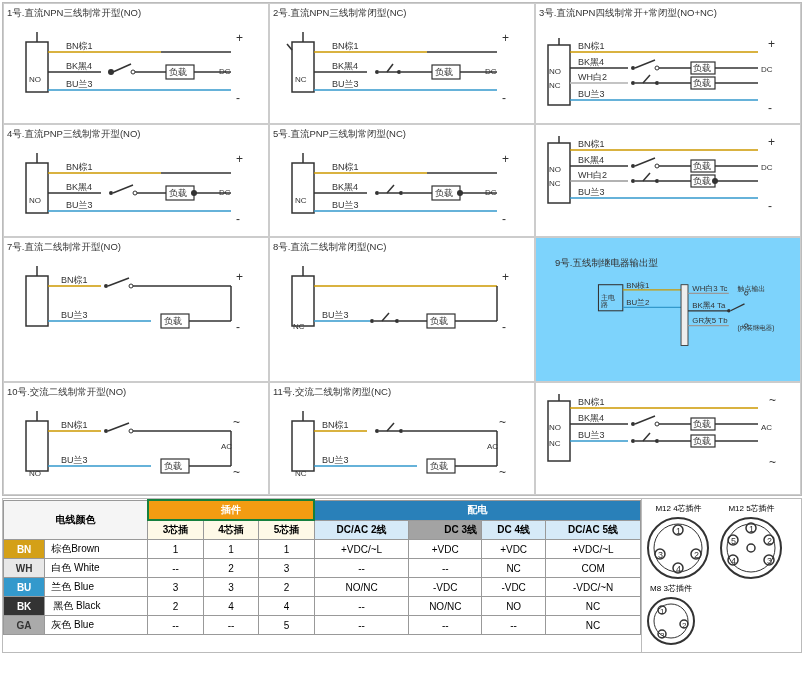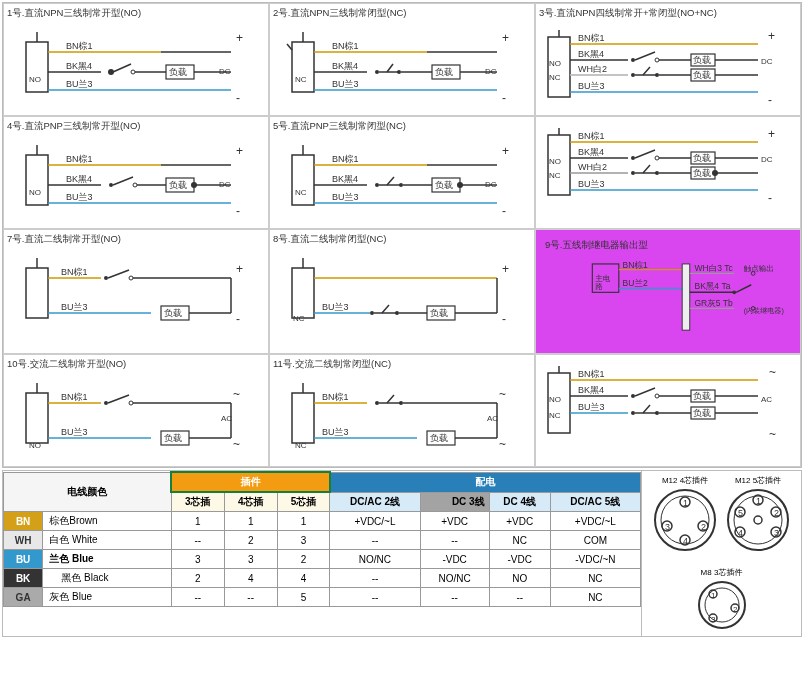--- a/index.html
+++ b/index.html
@@ -77,21 +77,21 @@
         <text x="148" y="53" font-size="9" fill="#333">负载</text>
         <line x1="173" y1="50" x2="210" y2="50" stroke="#333" stroke-width="1.5"></line>
         <line x1="27" y1="68" x2="210" y2="68" stroke="#3399cc" stroke-width="1.5"></line>
         <text x="45" y="65" font-size="9" fill="#333">BU兰3</text>
         <text x="8" y="60" font-size="8" fill="#333">NC</text>
         <text x="198" y="52" font-size="8" fill="#333">DC</text>
       </svg>
     </div>
 
     <div style="background:#fff; border:1px solid #ccc; padding:3px; position:relative; overflow:hidden;">
-      <div style="font-size:9.5px; color:#333; margin-bottom:2px;">3号.直流NPN四线制常开+常闭型(NO+NC)</div>
+      <div style="font-size:9.5px; color:#333; margin-bottom:10px;">3号.直流NPN四线制常开+常闭型(NO+NC)</div>
       <svg width="100%" height="88" viewBox="0 0 250 88">
         <rect x="5" y="15" width="22" height="60" fill="none" stroke="#333" stroke-width="1.5"></rect>
         <line x1="16" y1="15" x2="16" y2="8" stroke="#333" stroke-width="1.5"></line>
         <text x="225" y="18" font-size="12" fill="#333">+</text>
         <text x="225" y="82" font-size="12" fill="#333">-</text>
 
         <line x1="27" y1="22" x2="215" y2="22" stroke="#cc9900" stroke-width="1.5"></line>
         <text x="35" y="19" font-size="9" fill="#333">BN棕1</text>
 
         <line x1="27" y1="38" x2="85" y2="38" stroke="#333" stroke-width="1.5"></line>
@@ -261,21 +261,21 @@
         <text x="35" y="62" font-size="9" fill="#333">BU兰3</text>
         <line x1="112" y1="65" x2="140" y2="65" stroke="#333" stroke-width="1.5"></line>
         <rect x="140" y="58" width="28" height="14" fill="none" stroke="#333" stroke-width="1.2"></rect>
         <text x="143" y="68" font-size="9" fill="#333">负载</text>
         <line x1="168" y1="65" x2="210" y2="65" stroke="#333" stroke-width="1.5"></line>
         <line x1="210" y1="30" x2="210" y2="65" stroke="#333" stroke-width="1.5"></line>
         <text x="6" y="73" font-size="8" fill="#333">NC</text>
       </svg>
     </div>
 
-    <div style="background:#d946ef; border:1px solid #ccc; padding:9px; position:relative; overflow:hidden;">
+    <div style="background:#7dd3fc; border:1px solid #ccc; padding:19px; position:relative; overflow:hidden;">
       <div style="font-size:9.5px; color:#333; margin-bottom:2px;">9号.五线制继电器输出型</div>
       <svg width="100%" height="88" viewBox="0 0 260 88">
 
         <rect x="50" y="8" width="28" height="30" fill="none" stroke="#333" stroke-width="1.2"></rect>
         <text x="53" y="26" font-size="8" fill="#333">主电</text>
         <text x="53" y="34" font-size="8" fill="#333">路</text>
 
         <line x1="78" y1="14" x2="145" y2="14" stroke="#cc9900" stroke-width="1.5"></line>
         <text x="82" y="12" font-size="9" fill="#333">BN棕1</text>
 
@@ -432,32 +432,32 @@
               <td style="border: 1px solid rgb(153, 153, 153); padding: 2px 6px; text-align: center; font-size: 10px;">--</td>
               <td style="border: 1px solid rgb(153, 153, 153); padding: 2px 6px; text-align: center; font-size: 10px;">2</td>
               <td style="border: 1px solid rgb(153, 153, 153); padding: 2px 6px; text-align: center; font-size: 10px;">3</td>
               <td style="border: 1px solid rgb(153, 153, 153); padding: 2px 6px; text-align: center; font-size: 10px;">--</td>
               <td style="border: 1px solid rgb(153, 153, 153); padding: 2px 6px; text-align: center; font-size: 10px;">--</td>
               <td style="border: 1px solid rgb(153, 153, 153); padding: 2px 6px; text-align: center; font-size: 10px;">NC</td>
               <td style="border: 1px solid rgb(153, 153, 153); padding: 2px 6px; text-align: center; font-size: 10px;">COM</td>
             </tr>
             <tr>
               <td style="border: 1px solid rgb(153, 153, 153); padding: 2px 4px; text-align: center; background: rgb(51, 153, 204); color: rgb(255, 255, 255); font-weight: bold; font-size: 10px;">BU</td>
-              <td style="border: 1px solid rgb(153, 153, 153); padding: 2px 6px; font-size: 10px; white-space: nowrap; font-weight: bold;">兰色 Blue</td>
+              <td style="border: 1px solid rgb(153, 153, 153); padding: 2px 6px; font-size: 10px; white-space: nowrap;">兰色 Blue</td>
               <td style="border: 1px solid rgb(153, 153, 153); padding: 2px 6px; text-align: center; font-size: 10px;">3</td>
               <td style="border: 1px solid rgb(153, 153, 153); padding: 2px 6px; text-align: center; font-size: 10px;">3</td>
               <td style="border: 1px solid rgb(153, 153, 153); padding: 2px 6px; text-align: center; font-size: 10px;">2</td>
               <td style="border: 1px solid rgb(153, 153, 153); padding: 2px 6px; text-align: center; font-size: 10px;">NO/NC</td>
               <td style="border: 1px solid rgb(153, 153, 153); padding: 2px 6px; text-align: center; font-size: 10px;">-VDC</td>
               <td style="border: 1px solid rgb(153, 153, 153); padding: 2px 6px; text-align: center; font-size: 10px;">-VDC</td>
               <td style="border: 1px solid rgb(153, 153, 153); padding: 2px 6px; text-align: center; font-size: 10px;">-VDC/~N</td>
             </tr>
             <tr>
               <td style="border: 1px solid rgb(153, 153, 153); padding: 2px 4px; text-align: center; background: rgb(51, 51, 51); color: rgb(255, 255, 255); font-weight: bold; font-size: 10px;">BK</td>
-              <td style="border: 1px solid rgb(153, 153, 153); padding: 2px 18px; font-size: 10px; white-space: nowrap;">黑色 Black</td>
+              <td style="border: 1px solid rgb(153, 153, 153); padding: 2px 8px; font-size: 10px; white-space: nowrap;">黑色 Black</td>
               <td style="border: 1px solid rgb(153, 153, 153); padding: 2px 6px; text-align: center; font-size: 10px;">2</td>
               <td style="border: 1px solid rgb(153, 153, 153); padding: 2px 6px; text-align: center; font-size: 10px;">4</td>
               <td style="border: 1px solid rgb(153, 153, 153); padding: 2px 6px; text-align: center; font-size: 10px;">4</td>
               <td style="border: 1px solid rgb(153, 153, 153); padding: 2px 6px; text-align: center; font-size: 10px;">--</td>
               <td style="border: 1px solid rgb(153, 153, 153); padding: 2px 6px; text-align: center; font-size: 10px;">NO/NC</td>
               <td style="border: 1px solid rgb(153, 153, 153); padding: 2px 6px; text-align: center; font-size: 10px;">NO</td>
               <td style="border: 1px solid rgb(153, 153, 153); padding: 2px 6px; text-align: center; font-size: 10px;">NC</td>
             </tr>
             <tr>
               <td style="border: 1px solid rgb(153, 153, 153); padding: 2px 4px; text-align: center; background: rgb(170, 170, 170); color: rgb(51, 51, 51); font-weight: bold; font-size: 10px;">GA</td>
@@ -467,21 +467,21 @@
               <td style="border: 1px solid rgb(153, 153, 153); padding: 2px 6px; text-align: center; font-size: 10px;">5</td>
               <td style="border: 1px solid rgb(153, 153, 153); padding: 2px 6px; text-align: center; font-size: 10px;">--</td>
               <td style="border: 1px solid rgb(153, 153, 153); padding: 2px 6px; text-align: center; font-size: 10px;">--</td>
               <td style="border: 1px solid rgb(153, 153, 153); padding: 2px 6px; text-align: center; font-size: 10px;">--</td>
               <td style="border: 1px solid rgb(153, 153, 153); padding: 2px 6px; text-align: center; font-size: 10px;">NC</td>
             </tr>
           </tbody>
       </table>
     </div>
 
-    <div style="flex:0 0 160px; padding:4px; border-left:1px solid #bbb; display:flex; flex-direction:column; gap:12px; align-items:center;">
+    <div style="flex:0 0 160px; padding:4px; border-left:1px solid #bbb; display:flex; flex-direction:column; gap:0; align-items:flex-start;">
       <div style="display:flex; gap:8px; align-items:flex-start;">
 
         <div style="text-align:center;">
           <div style="font-size:8px; margin-bottom:2px;">M12 4芯插件</div>
           <svg width="65" height="65" viewBox="0 0 65 65">
             <circle cx="32" cy="32" r="30" fill="none" stroke="#333" stroke-width="2"></circle>
             <circle cx="32" cy="32" r="24" fill="none" stroke="#333" stroke-width="1"></circle>
 
             <circle cx="32" cy="14" r="5" fill="none" stroke="#333" stroke-width="1.5"></circle>
             <text x="30" y="18" font-size="9" fill="#333">1</text>

